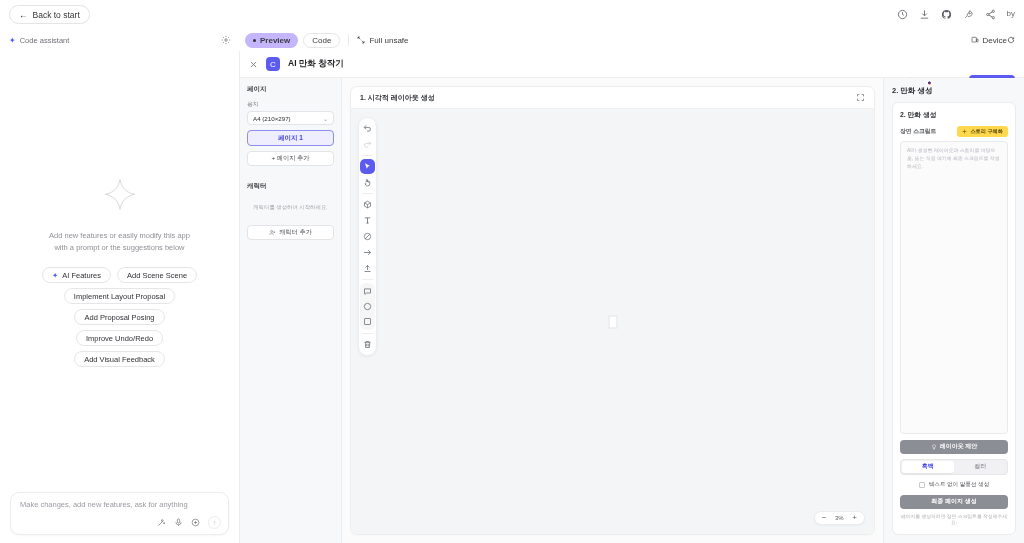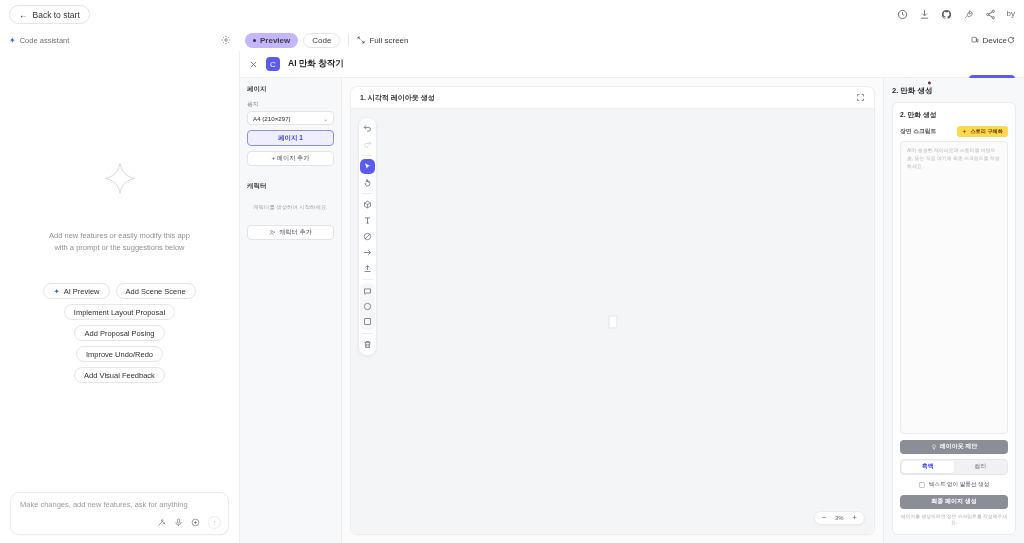--- a/index.html
+++ b/index.html
@@ -64,21 +64,21 @@
   .body { flex: 1; display: flex; min-height: 0; }
 
   
   .leftpanel {
     width: 240px; flex: 0 0 240px; background: #fff;
     border-right: 1px solid #ededee; display: flex; flex-direction: column;
     position: relative;
   }
   .left-center {
     flex: 1; display: flex; flex-direction: column; align-items: center;
-    justify-content: center; padding: 0 16px; gap: 16px;
+    justify-content: center; padding: 0 16px; gap: 0;
   }
   .sparkle-big { width: 40px; height: 40px; margin-bottom: 14px; color: #d9dadd; }
   .sparkle-big svg { width: 100%; height: 100%; display: block; }
   .left-blurb {
     font-size: 7.5px; line-height: 1.55; color: #8f9196; text-align: center;
     max-width: 150px; margin-bottom: 14px;
   }
   .chips { display: flex; flex-direction: column; align-items: center; gap: 5px; }
   .chip-row { display: flex; gap: 6px; justify-content: center; }
   .chip {
@@ -325,21 +325,21 @@
       <span class="seg outline">
         <span>Code</span>
       </span>
       <span class="divider-v"></span>
       <span class="fullscreen">
         <span class="mini-icon">
             <svg viewBox="0 0 24 24" fill="none" stroke="currentColor" stroke-width="2">
               <path d="M9 3H3v6M15 21h6v-6M3 3l7 7M21 21l-7-7"></path>
             </svg>
           </span>
-        <span>Full screen</span>
+        <span>Full unsafe</span>
       </span>
       <span class="subbar-far">
         <span class="device-btn">
           <span class="mini-icon">
               <svg viewBox="0 0 24 24" fill="none" stroke="currentColor" stroke-width="1.8">
                 <rect x="3" y="4" width="13" height="14" rx="1.5"></rect>
                 <rect x="17" y="9" width="4" height="9" rx="1"></rect>
               </svg>
             </span>
           <span>Device</span>
@@ -361,21 +361,21 @@
         <span class="sparkle-big">
           <svg viewBox="0 0 48 48" fill="none" stroke="currentColor" stroke-width="1.2">
               <path d="M24 4c1.5 10 8 16.5 18 18-10 1.5-16.5 8-18 18-1.5-10-8-16.5-18-18 10-1.5 16.5-8 18-18z"></path>
             </svg>
         </span>
         <div class="left-blurb">Add new features or easily modify this app with a prompt or the suggestions below</div>
         <div class="chips">
           <div class="chip-row">
             <span class="chip">
               <span class="spark">✦</span>
-              <span>AI Preview</span>
+              <span>AI Features</span>
             </span>
             <span class="chip">
               <span>Add Scene Scene</span>
             </span>
           </div>
           <span class="chip">
             <span>Implement Layout Proposal</span>
           </span>
           <span class="chip">
             <span>Add Proposal Posing</span>

